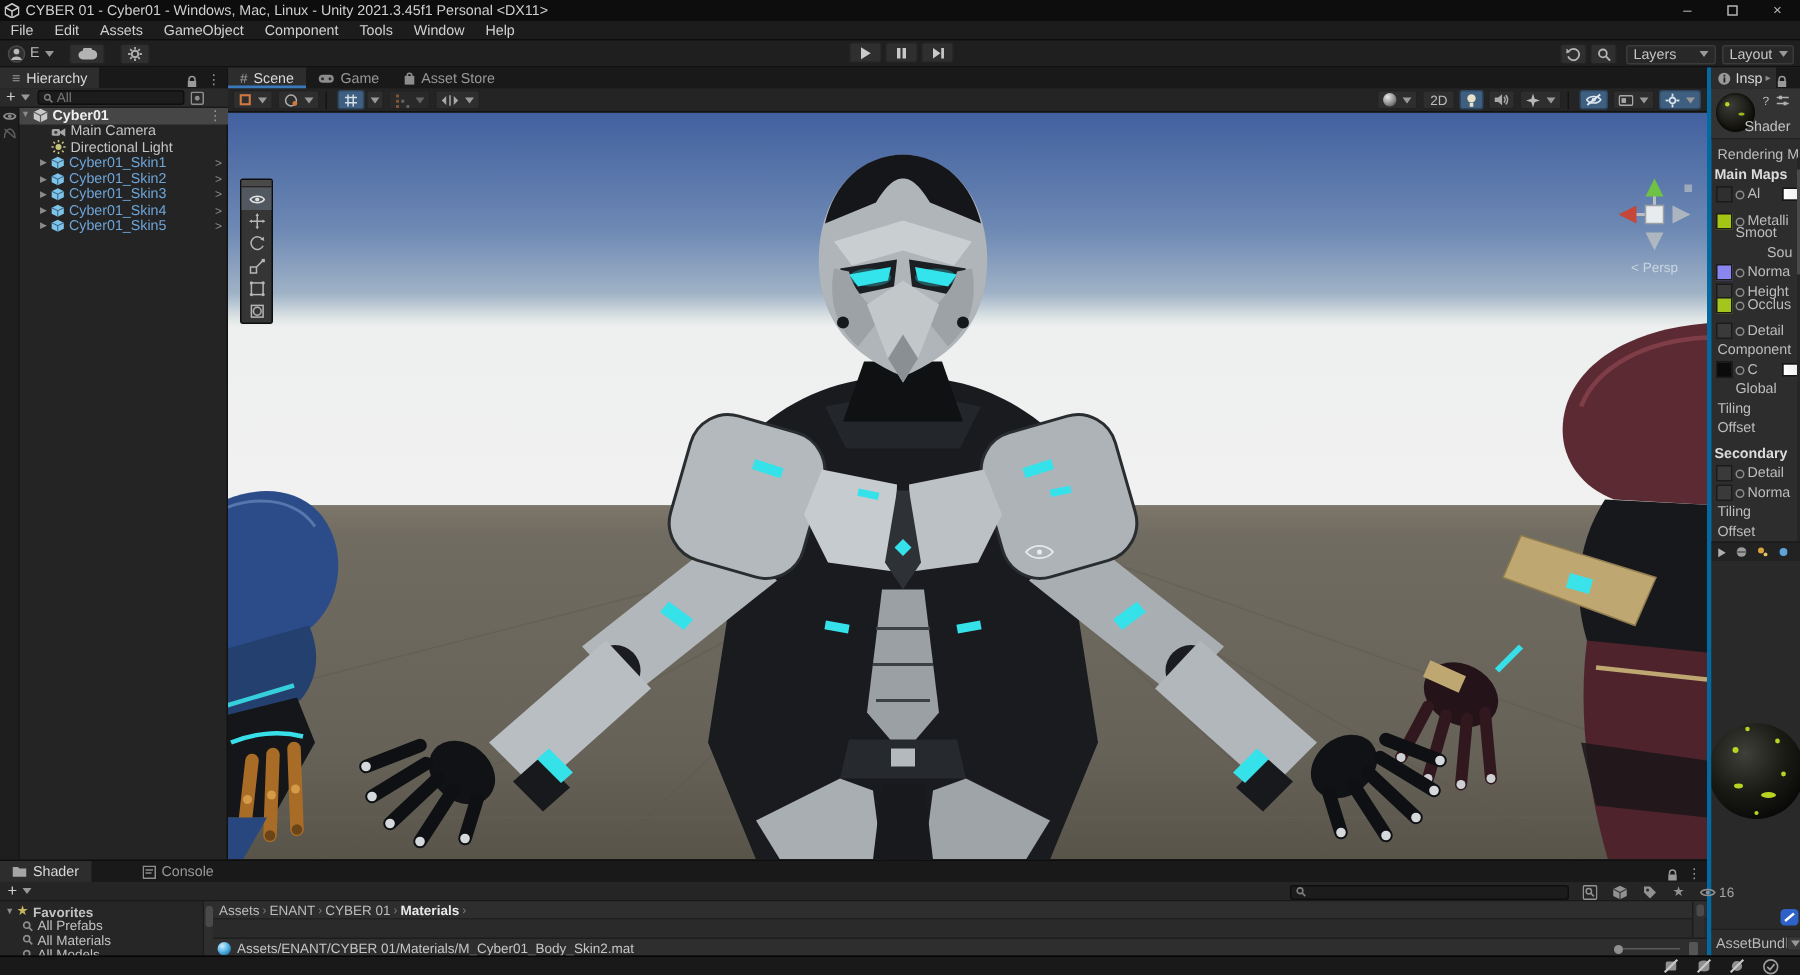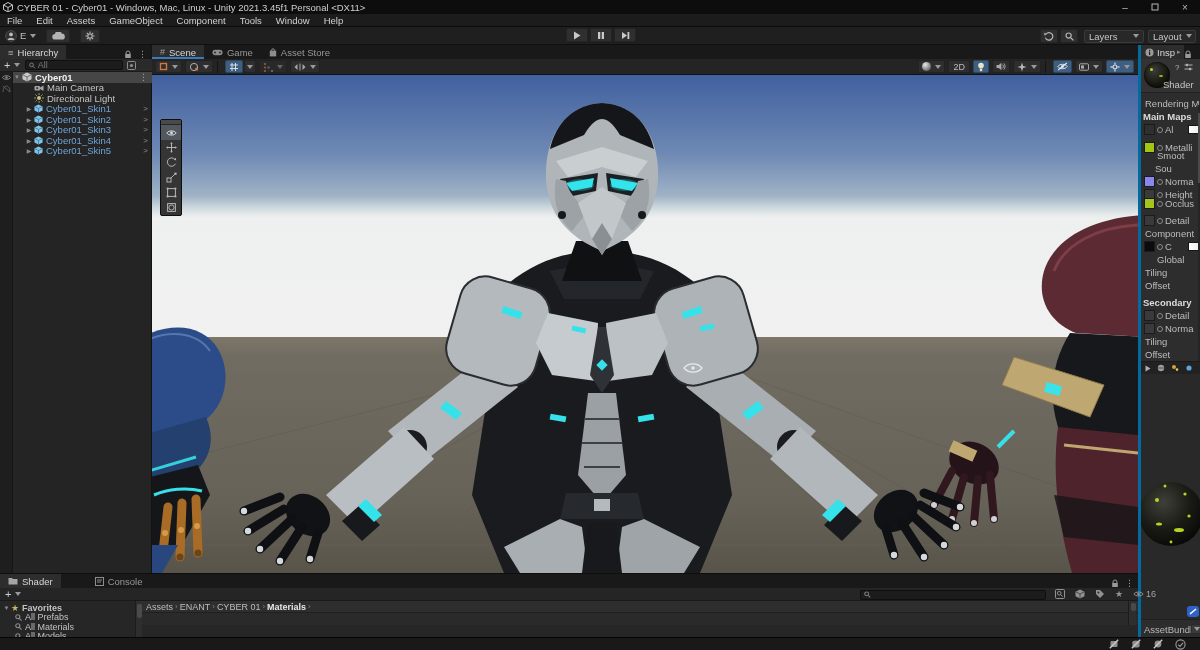--- a/index.html
+++ b/index.html
@@ -697,20 +697,33 @@
             </svg>
         </div>
         <div class="palbtn">
           <svg width="11" height="11" viewBox="0 0 11 11">
               <rect x="1.6" y="1.6" width="7.8" height="7.8" fill="none" stroke="#b5b5b5"></rect>
               <circle cx="5.5" cy="5.5" r="2.6" fill="none" stroke="#b5b5b5"></circle>
             </svg>
         </div>
       </div>
 
+      <div id="gizmo" class="abs">
+        <svg width="60" height="56" viewBox="0 0 60 56" style="margin:0 auto">
+          <line x1="30" y1="28" x2="30" y2="12" stroke="#b9bec2" stroke-width="2"></line>
+          <polygon points="30,4 36,16 24,16" fill="#6fc243"></polygon>
+          <line x1="30" y1="28" x2="14" y2="28" stroke="#b9bec2" stroke-width="2"></line>
+          <polygon points="6,28 18,22 18,34" fill="#c4473a"></polygon>
+          <polygon points="54,28 42,22 42,34" fill="#b9bec2" opacity=".85"></polygon>
+          <polygon points="30,52 24,40 36,40" fill="#b9bec2" opacity=".85"></polygon>
+          <rect x="24" y="22" width="12" height="12" fill="#e8ebee" stroke="#9aa0a5"></rect>
+          <rect x="50" y="8" width="5" height="5" fill="#b9bec2" opacity=".7"></rect>
+        </svg>
+        <div id="persp">&lt; Persp</div>
+      </div>
     </div>
   </div>
 
   <div id="inspector" class="abs">
     <div class="tabstrip">
       <span class="ptab active" style="padding:0 4px">
         <svg width="9" height="9" viewBox="0 0 9 9" style="margin-right:3px">
             <circle cx="4.5" cy="4.5" r="4" fill="#9a9a9a"></circle>
             <rect x="4" y="3.6" width="1.2" height="3.4" fill="#222"></rect>
             <rect x="4" y="1.8" width="1.2" height="1.2" fill="#222"></rect>
@@ -762,21 +775,21 @@
     </div>
     <div class="irow" style="top:96px">
       <span class="thumb t-metallic"></span>
       <span class="tgt"></span>
       <span>Metalli</span>
     </div>
     <div class="irow" style="top:104px">
         <span style="margin-left:16px">Smoot</span>
       </div>
     <div class="irow" style="top:117px">
-        <span style="margin-left:14px">Sou</span>
+        <span style="margin-left:37px">Sou</span>
       </div>
     <div class="irow" style="top:130px">
       <span class="thumb t-normal"></span>
       <span class="tgt"></span>
       <span>Norma</span>
     </div>
     <div class="irow" style="top:143px">
       <span class="thumb t-none"></span>
       <span class="tgt"></span>
       <span>Height</span>
@@ -1006,20 +1019,28 @@
       <span class="crumb-sep">›</span>
       <span class="crumb-seg">CYBER 01</span>
       <span class="crumb-sep">›</span>
       <span class="crumb-seg boldseg">Materials</span>
       <span class="crumb-sep">›</span>
     </div>
     <div class="abs" style="left:1128px;top:27px;width:8px;height:24px;background:#2e2e2e;border-left:1px solid #1c1c1c">
       <div style="position:absolute;left:1.5px;top:2px;width:5px;height:8px;background:#4a4a4a;border-radius:2px"></div>
     </div>
 
+    <div id="p-pathbar" class="abs">
+      <span class="matsphere" style="margin-left:3px"></span>
+      <span style="margin-left:4px;white-space:nowrap">Assets/ENANT/CYBER 01/Materials/M_Cyber01_Body_Skin2.mat</span>
+      <span style="flex:1"></span>
+      <span class="abs" style="right:18px;top:6px;width:44px;height:1px;background:#5a5a5a"></span>
+      <span class="abs" style="right:56px;top:3.5px;width:6px;height:6px;border-radius:50%;background:#8f8f8f"></span>
+      <span class="abs" style="right:6px;top:2px;width:6px;height:9px;background:#555;border-radius:1px"></span>
+    </div>
   </div>
 
   <div id="statusbar" class="abs fx">
     <span style="flex:1"></span>
     <span class="icn" style="margin-right:12px">
       <svg width="10" height="10" viewBox="0 0 10 10">
           <rect x="1.5" y="2" width="7" height="6" rx="1" fill="#8f8f8f"></rect>
           <line x1="0.8" y1="9.2" x2="9.2" y2="0.8" stroke="#c9c9c9" stroke-width="1.4"></line>
         </svg>
     </span>

